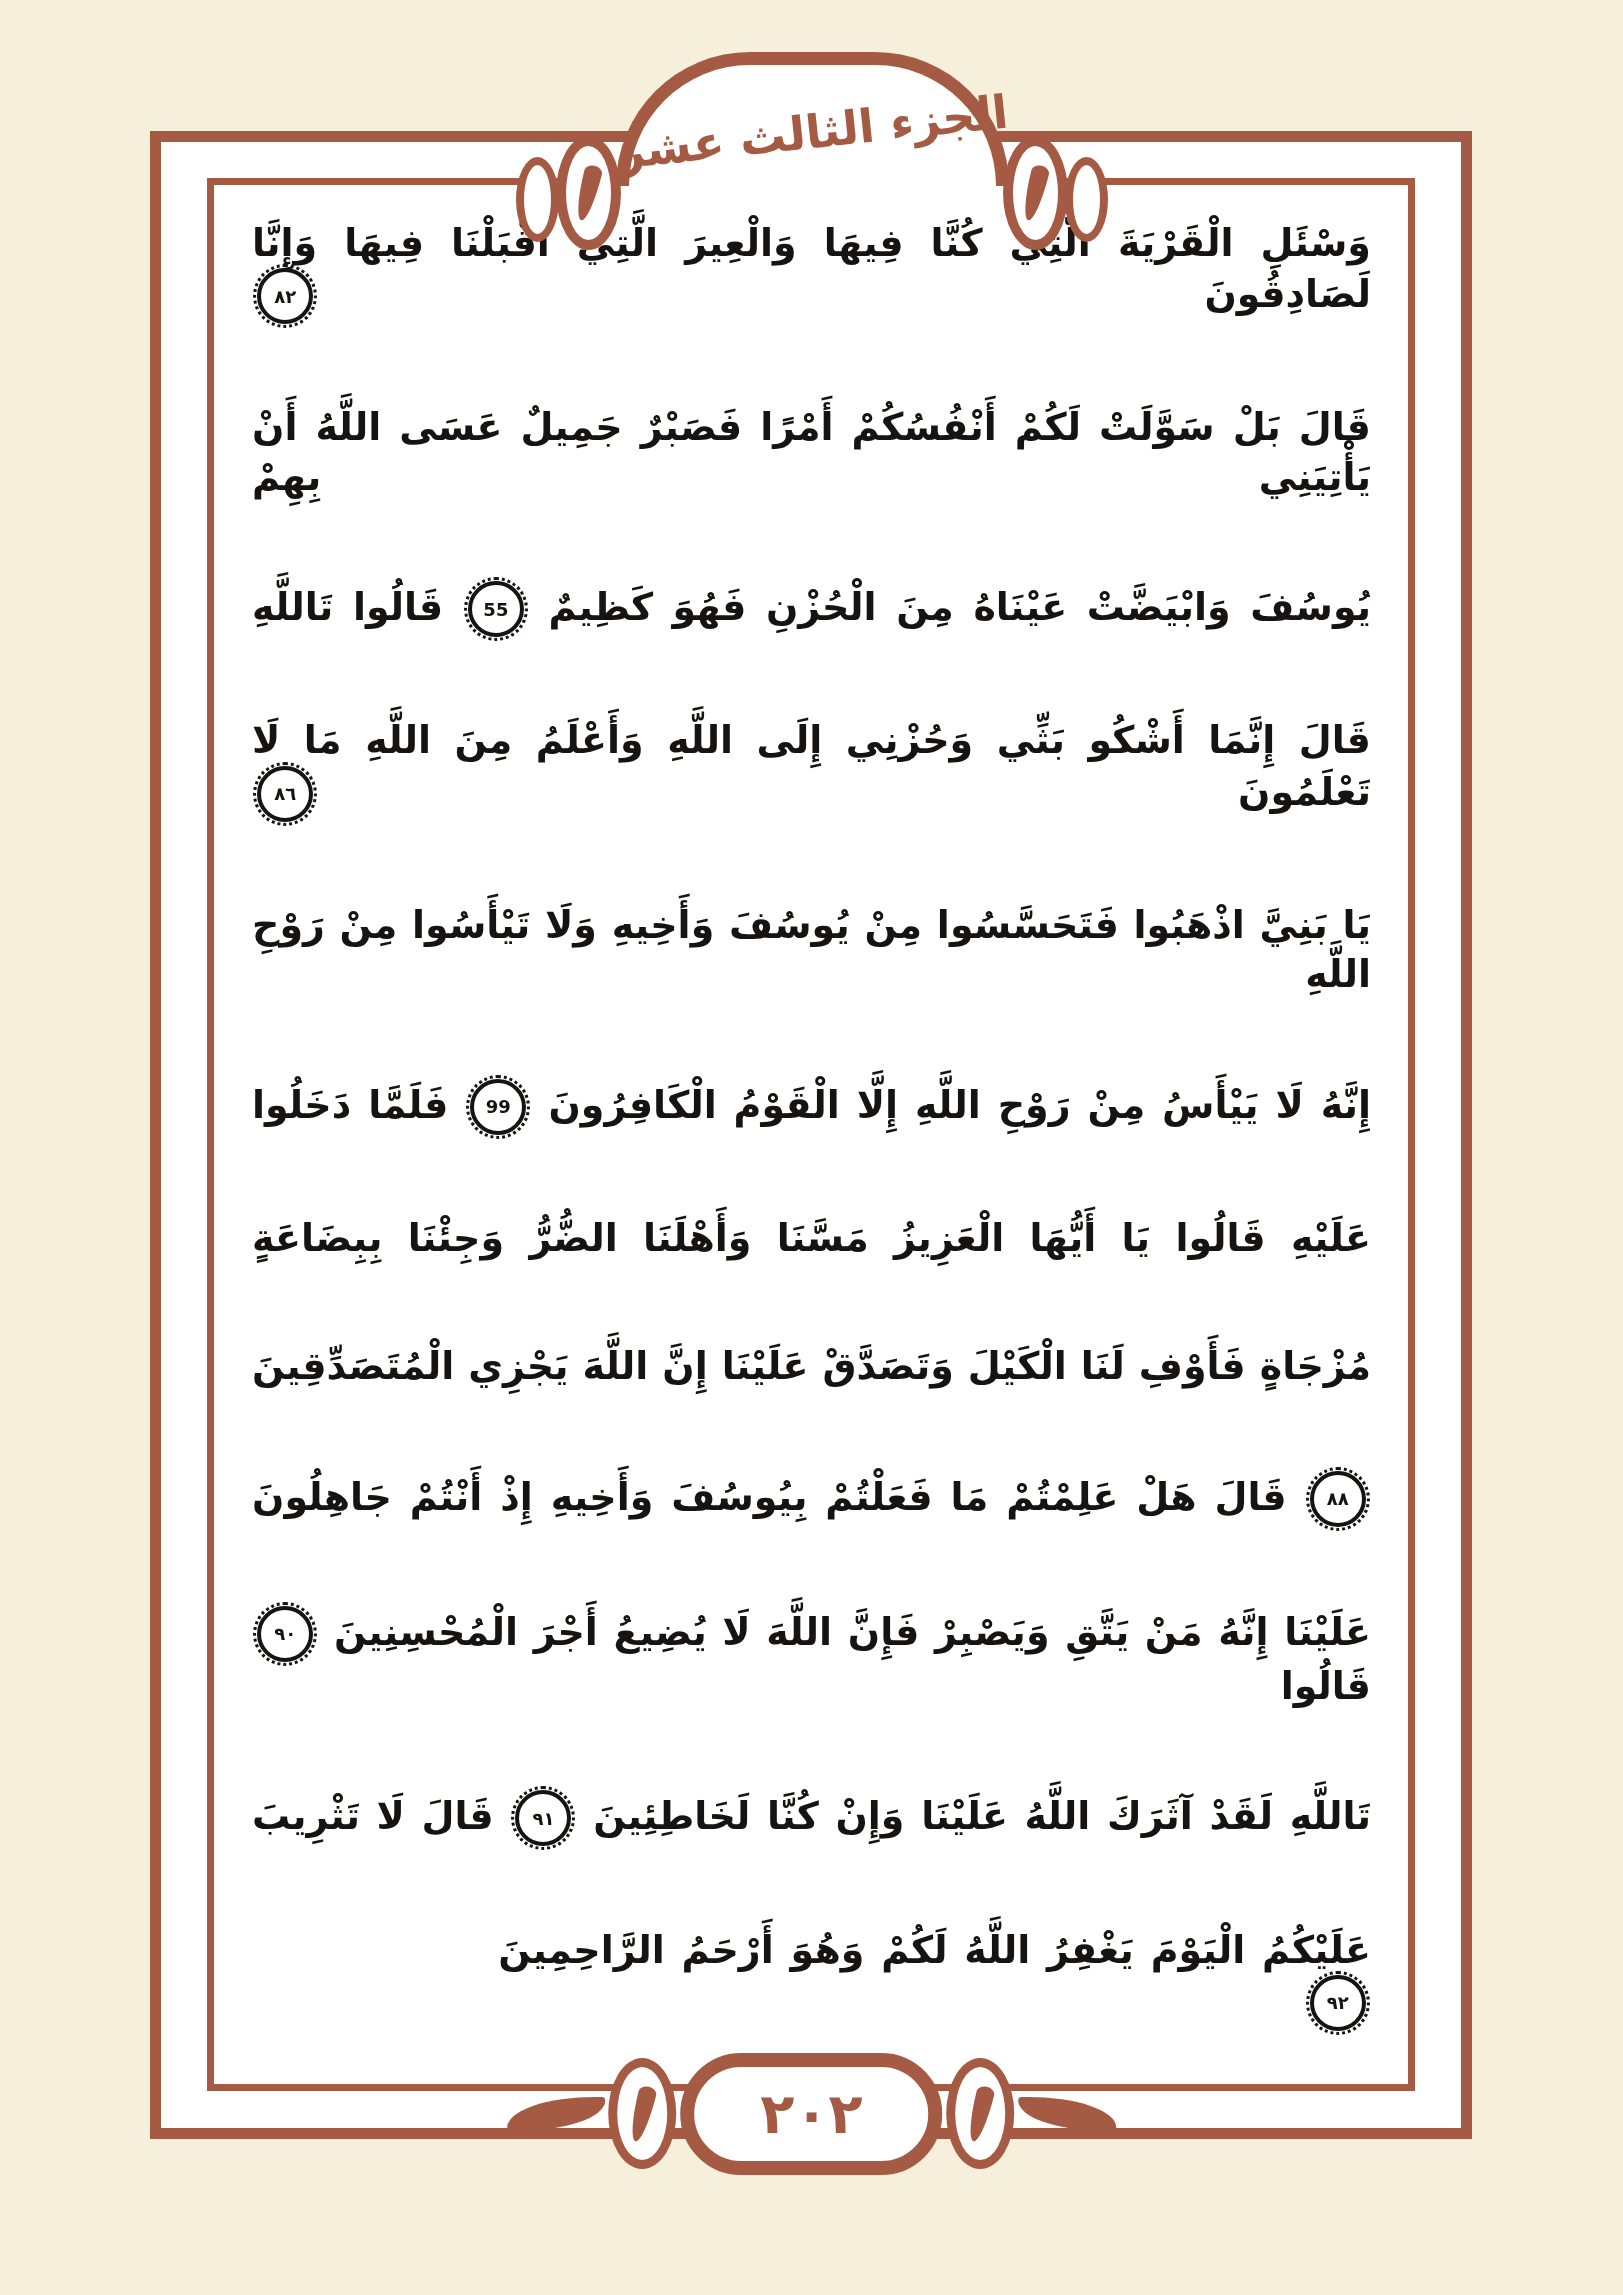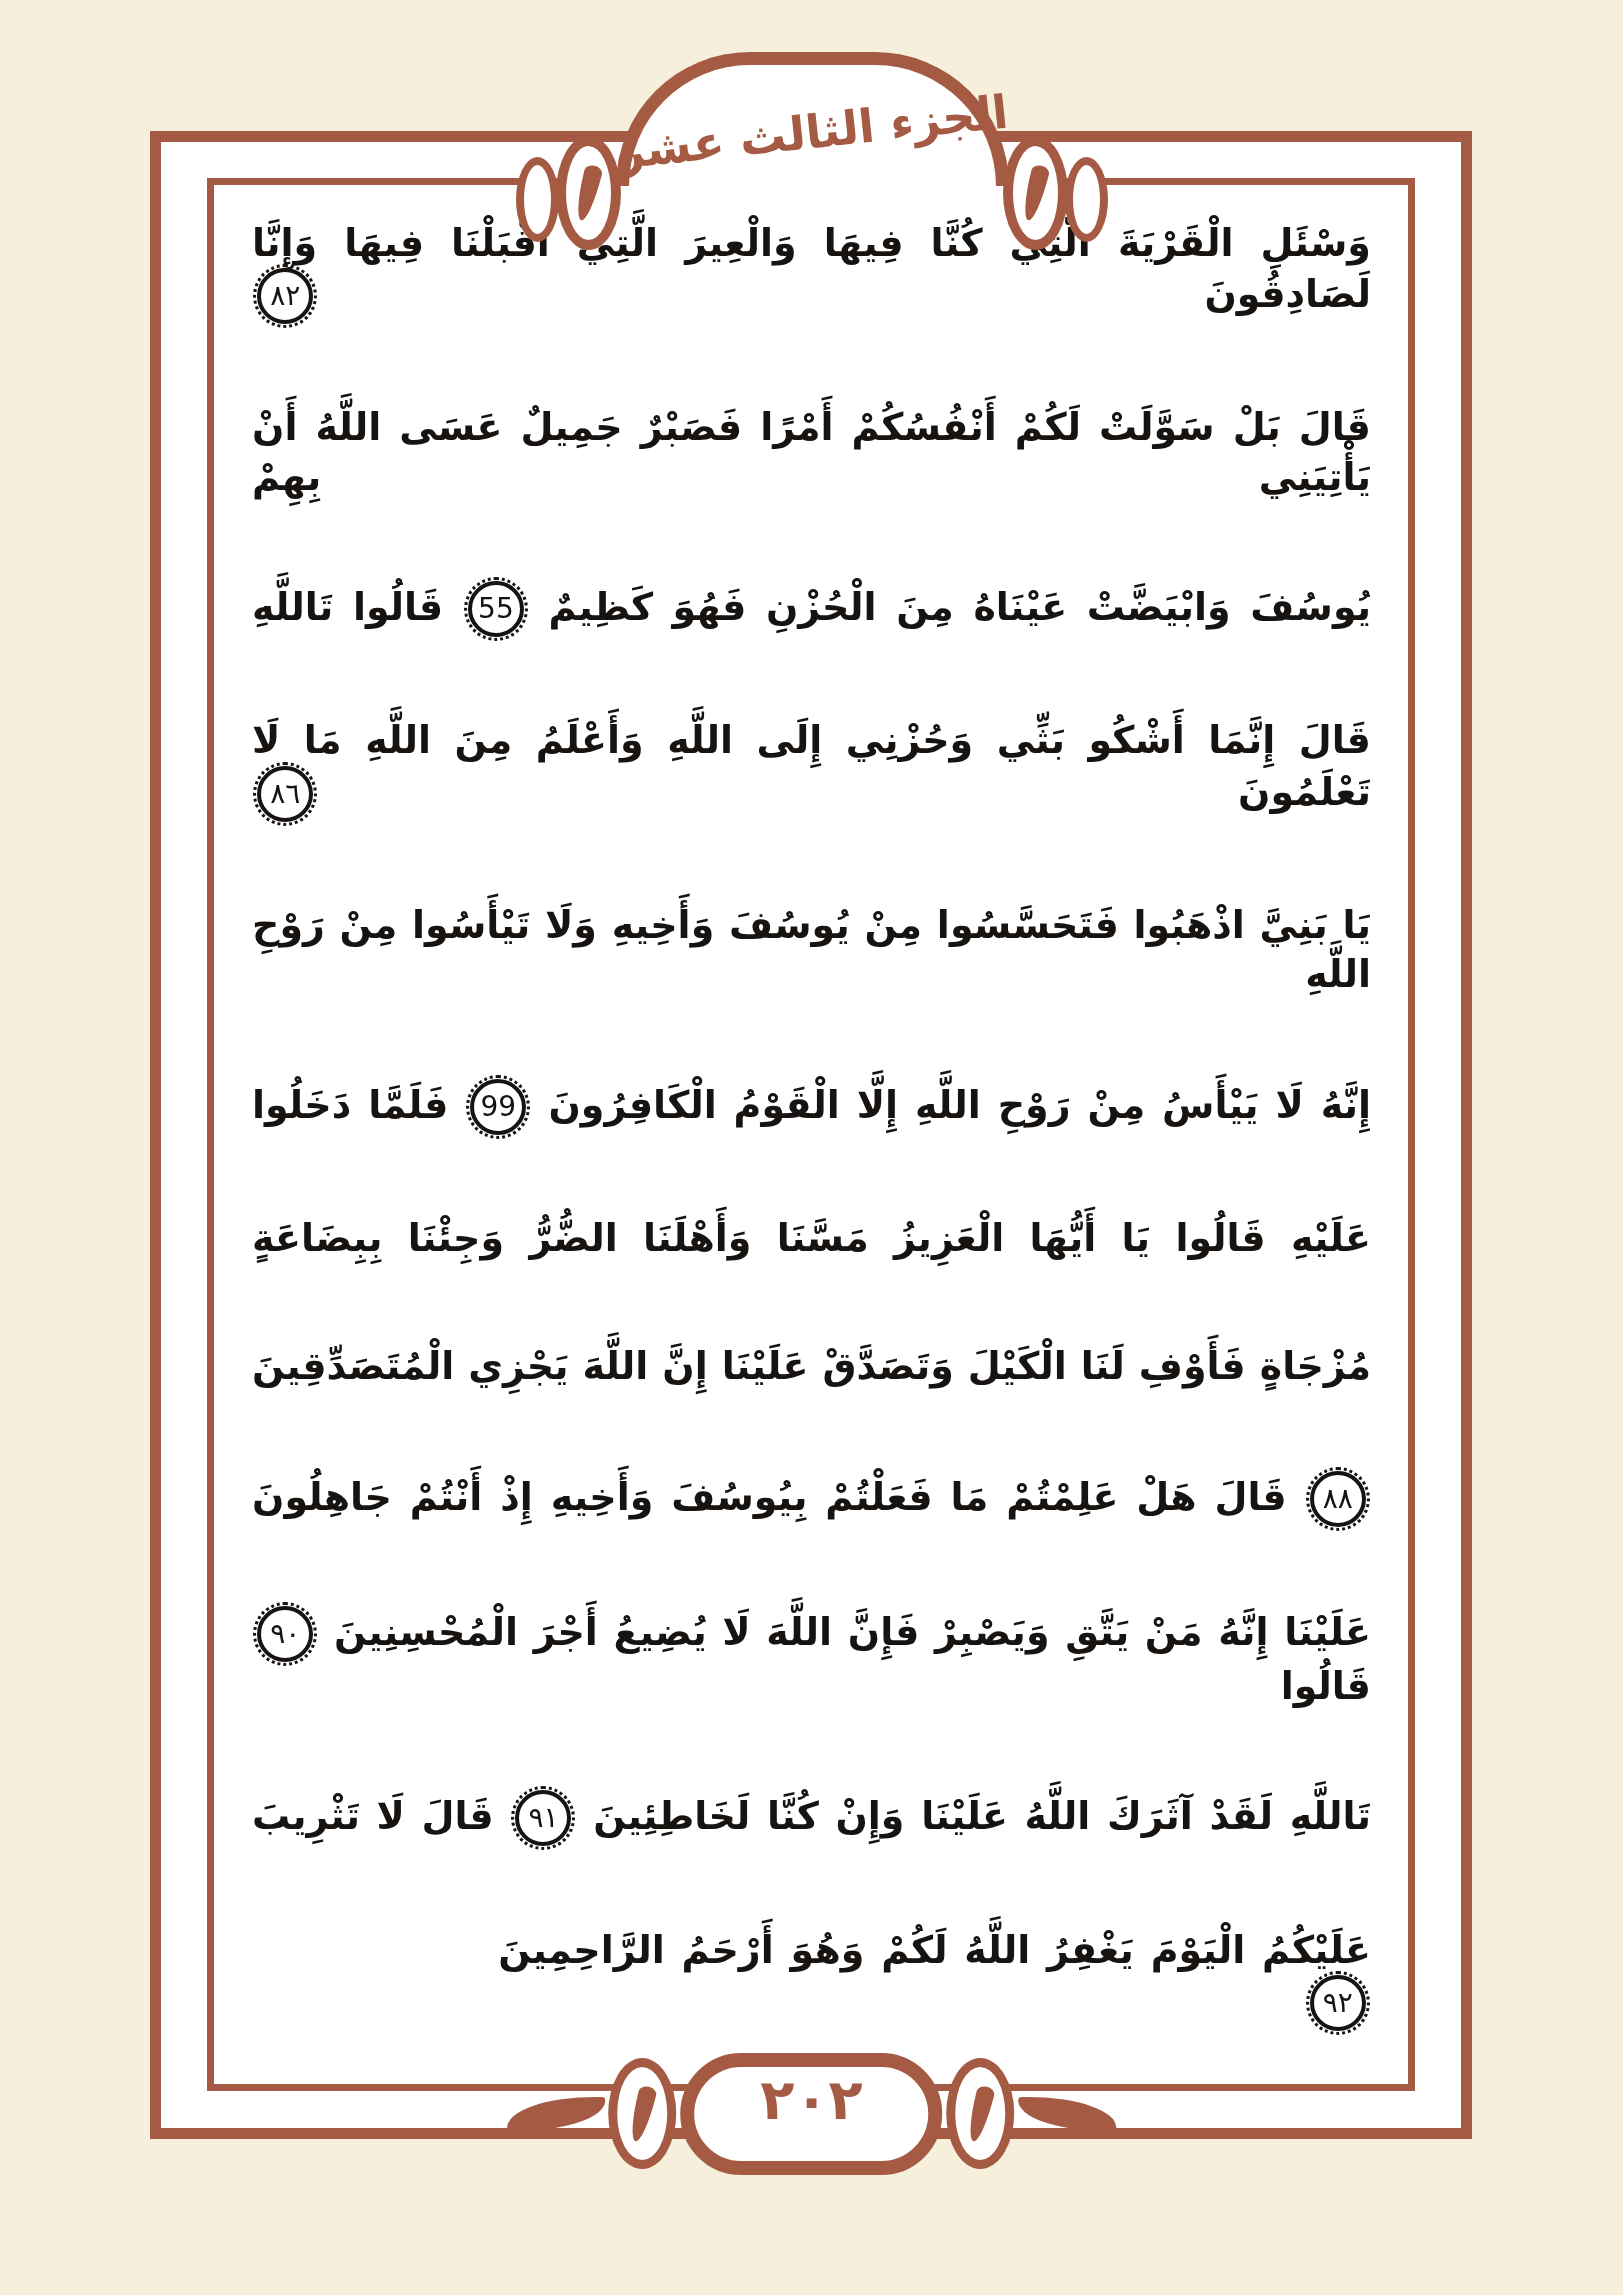--- a/index.html
+++ b/index.html
@@ -84,21 +84,21 @@
     line-height:1.3;
     text-align:justify;text-align-last:justify;
     text-justify:inter-word;
   }
   .line.short{width:78%;}
   .verse-marker{
     display:inline-flex;align-items:center;justify-content:center;
     width:56px;height:56px;
     border:4.6px solid var(--ink);border-radius:50%;
     outline:3.3px dotted var(--ink);outline-offset:1.3px;
-    font-size:28px;font-weight:normal;color:var(--ink);
+    font-size:18px;font-weight:bold;color:var(--ink);
     vertical-align:middle;margin:0 5.2px;
   }
 
   
   .footer-ornament{
     position:absolute;top:2048px;left:50%;transform:translateX(-50%);
     height:131px;z-index:5;
     display:flex;align-items:center;justify-content:center;gap:3.9px;
   }
   .f-wing{
@@ -109,21 +109,21 @@
   .f-oval{
     width:68px;height:111px;
     border:9.8px solid var(--frame);border-radius:50%;
     background:var(--paper);
     display:flex;align-items:center;justify-content:center;
   }
   .stadium{
     width:262px;height:122px;
     border:14.4px solid var(--frame);border-radius:62px;
     background:var(--paper);
-    display:flex;align-items:flex-start;justify-content:center;
+    display:flex;align-items:center;justify-content:center;
   }
   .page-number{
     color:var(--frame);font-size:56px;font-weight:bold;
     letter-spacing:9.2px;
   }
 </style>
 </head>
 <body>
 
 <div id="page">

